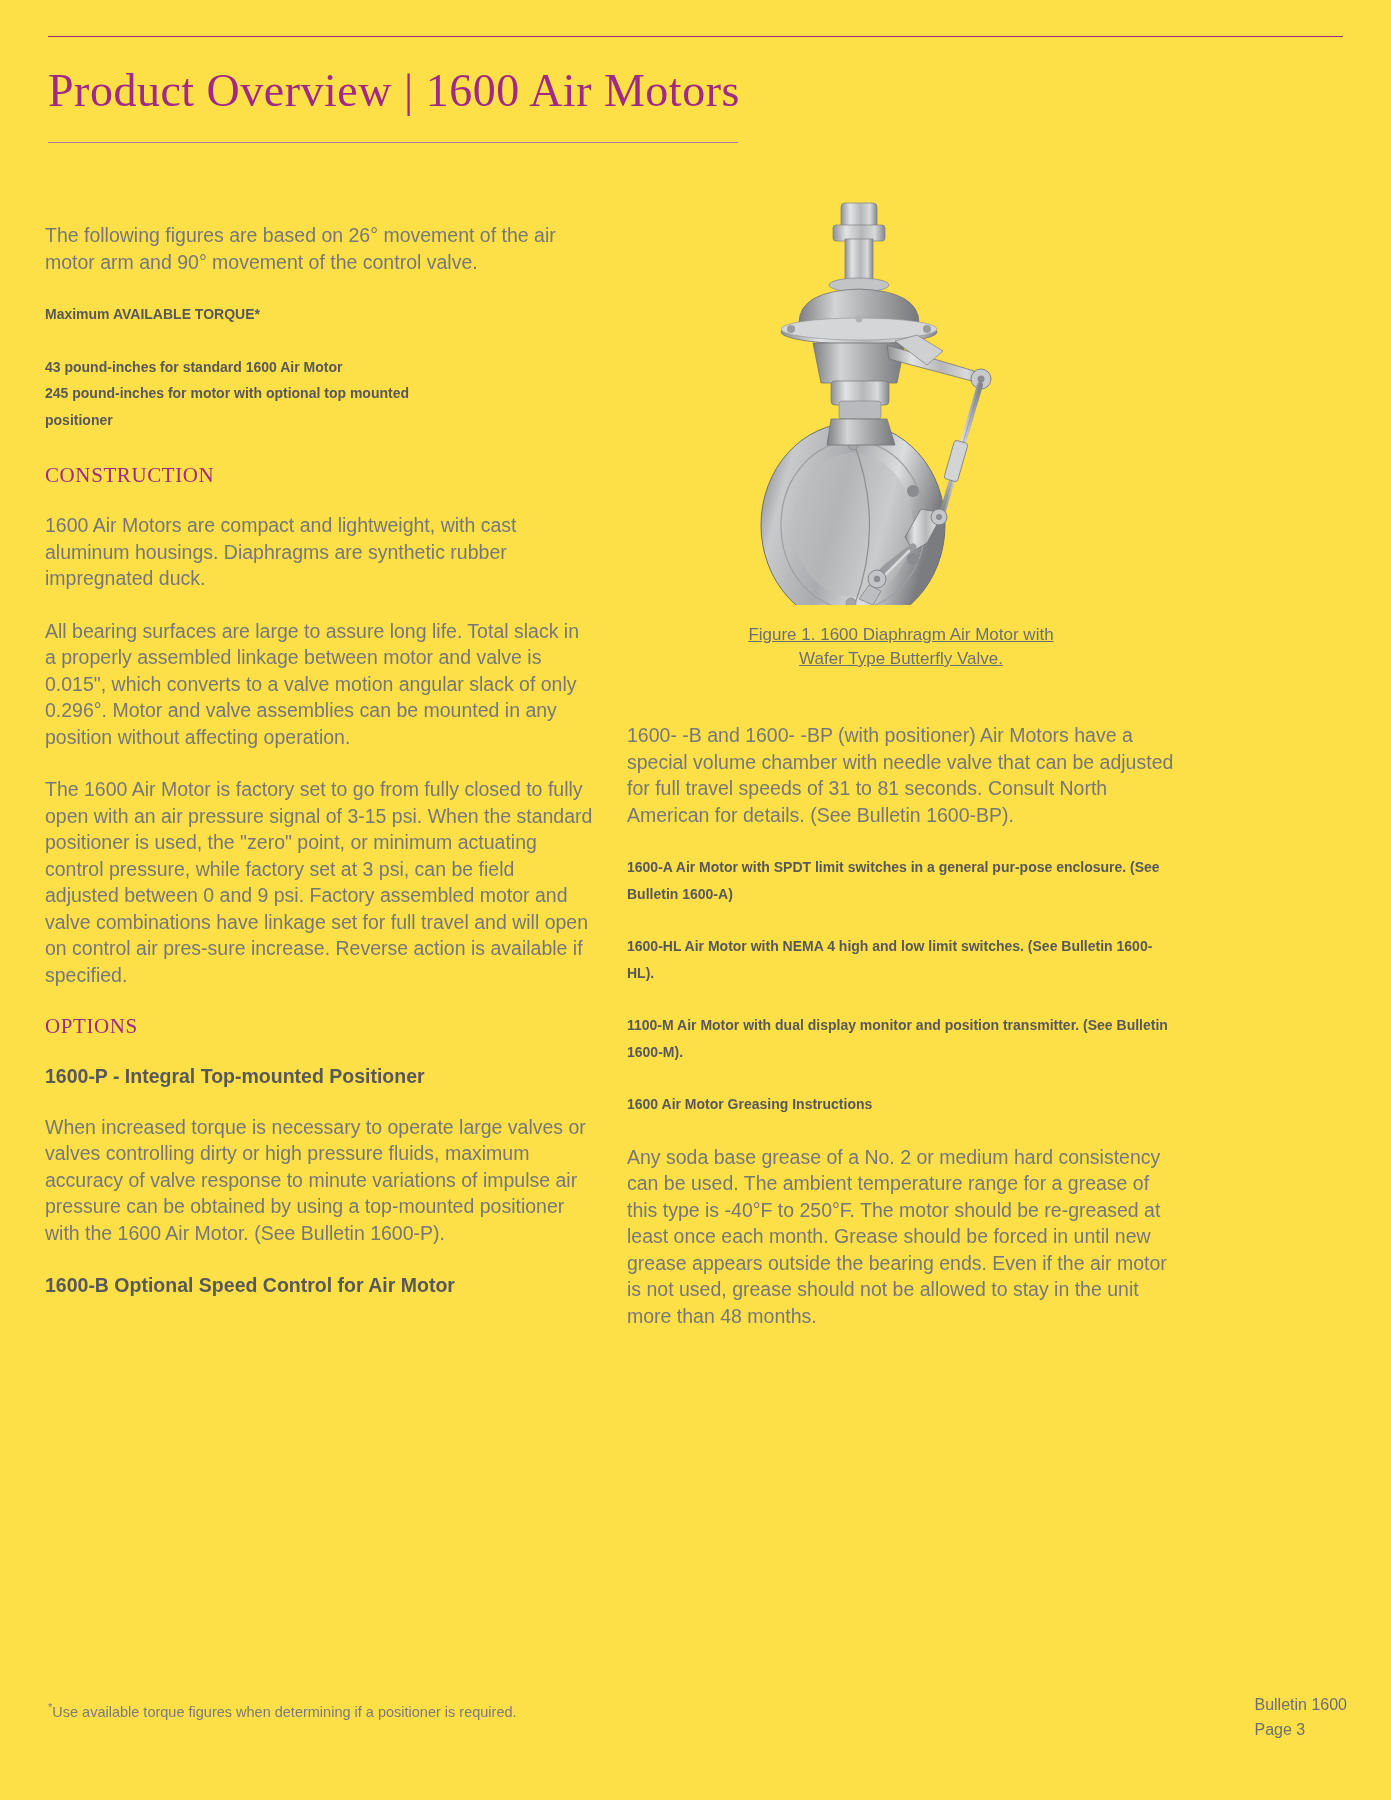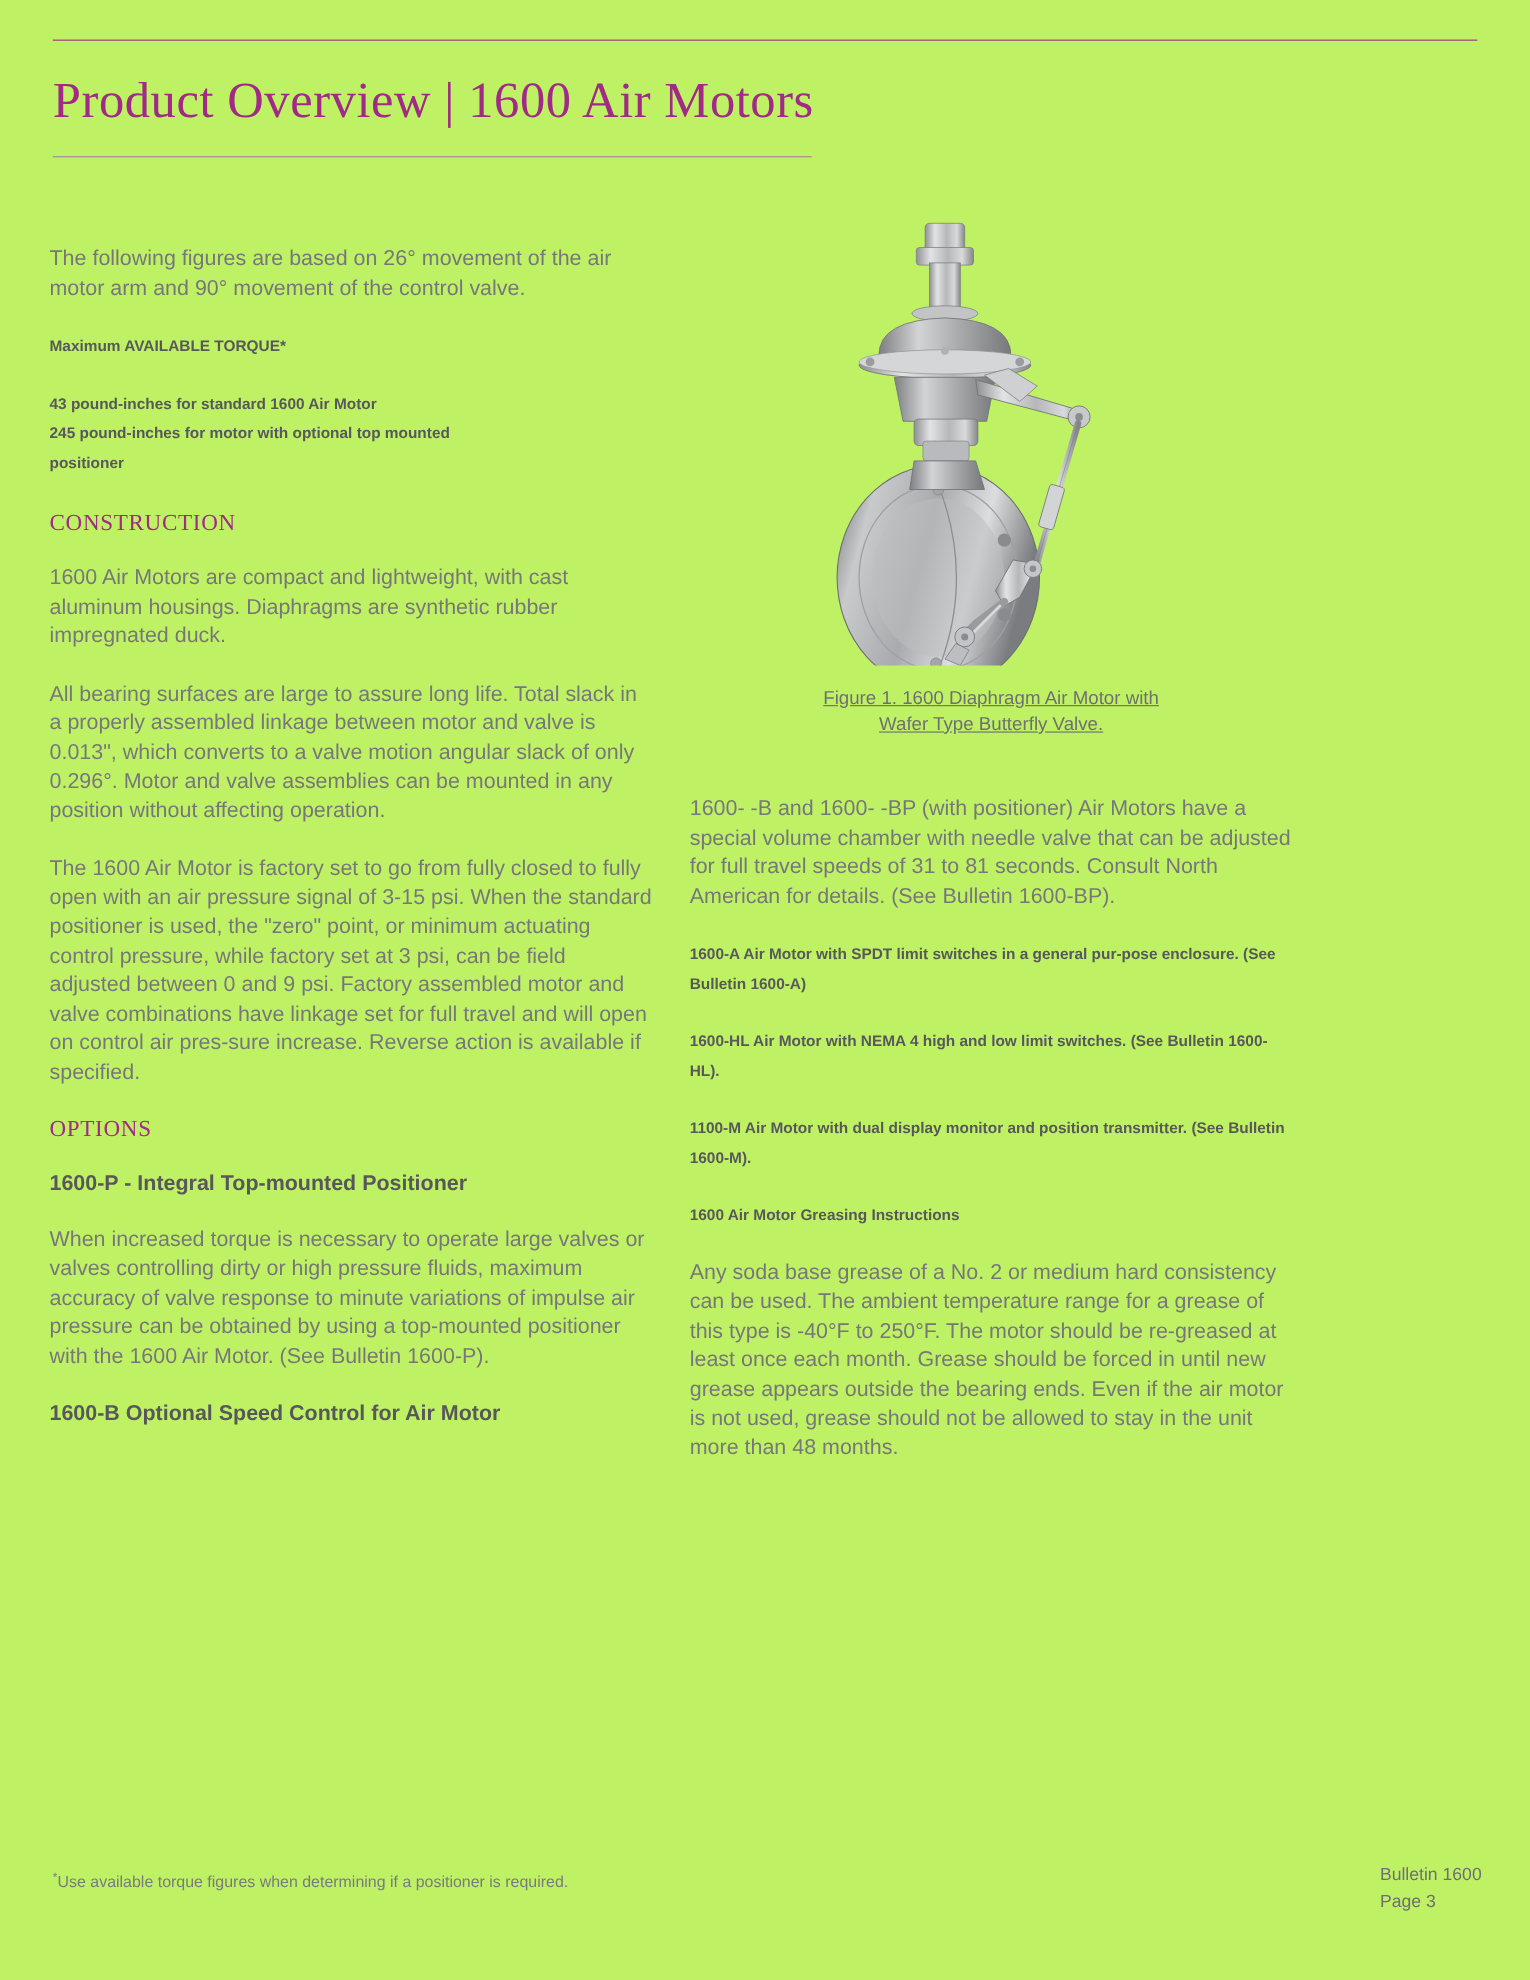--- a/index.html
+++ b/index.html
@@ -8,21 +8,21 @@
     background: #ffffff;
   }
   body {
     font-family: "Liberation Sans", sans-serif;
     color: #6c6c6c;
   }
   .page {
     position: relative;
     width: 1391px;
     height: 1800px;
-    background: #bef264;
+    background: #fde047;
     overflow: hidden;
   }
 
   
   .header {
     position: absolute;
     left: 48px;
     top: 36px;
     width: 1295px;
   }
@@ -155,21 +155,21 @@
 
     <p class="bold" style="margin-bottom:30px;">
       <span>43 pound-inches for standard 1600 Air Motor</span><br>
       <span>245 pound-inches for motor with optional top mounted</span><br>
       <span>positioner</span>
     </p>
 
     <h2 class="section">CONSTRUCTION</h2>
 
     <p class="body">1600 Air Motors are compact and lightweight, with cast aluminum housings. Diaphragms are synthetic rubber impregnated duck.</p>
-    <p class="body">All bearing surfaces are large to assure long life. Total slack in a properly assembled linkage between motor and valve is 0.013", which converts to a valve motion angular slack of only 0.296°. Motor and valve assemblies can be mounted in any position without affecting operation.</p>
+    <p class="body">All bearing surfaces are large to assure long life. Total slack in a properly assembled linkage between motor and valve is 0.015", which converts to a valve motion angular slack of only 0.296°. Motor and valve assemblies can be mounted in any position without affecting operation.</p>
     <p class="body">The 1600 Air Motor is factory set to go from fully closed to fully open with an air pressure signal of 3-15 psi. When the standard positioner is used, the "zero" point, or minimum actuating control pressure, while factory set at 3 psi, can be field adjusted between 0 and 9 psi. Factory assembled motor and valve combinations have linkage set for full travel and will open on control air pres-sure increase. Reverse action is available if specified.</p>
 
     <h2 class="section">OPTIONS</h2>
 
     <h3 class="sub">1600-P - Integral Top-mounted Positioner</h3>
     <p class="body">When increased torque is necessary to operate large valves or valves controlling dirty or high pressure fluids, maximum accuracy of valve response to minute variations of impulse air pressure can be obtained by using a top-mounted positioner with the 1600 Air Motor. (See Bulletin 1600-P).</p>
 
     <h3 class="sub">1600-B Optional Speed Control for Air Motor</h3>
   </div>
 

